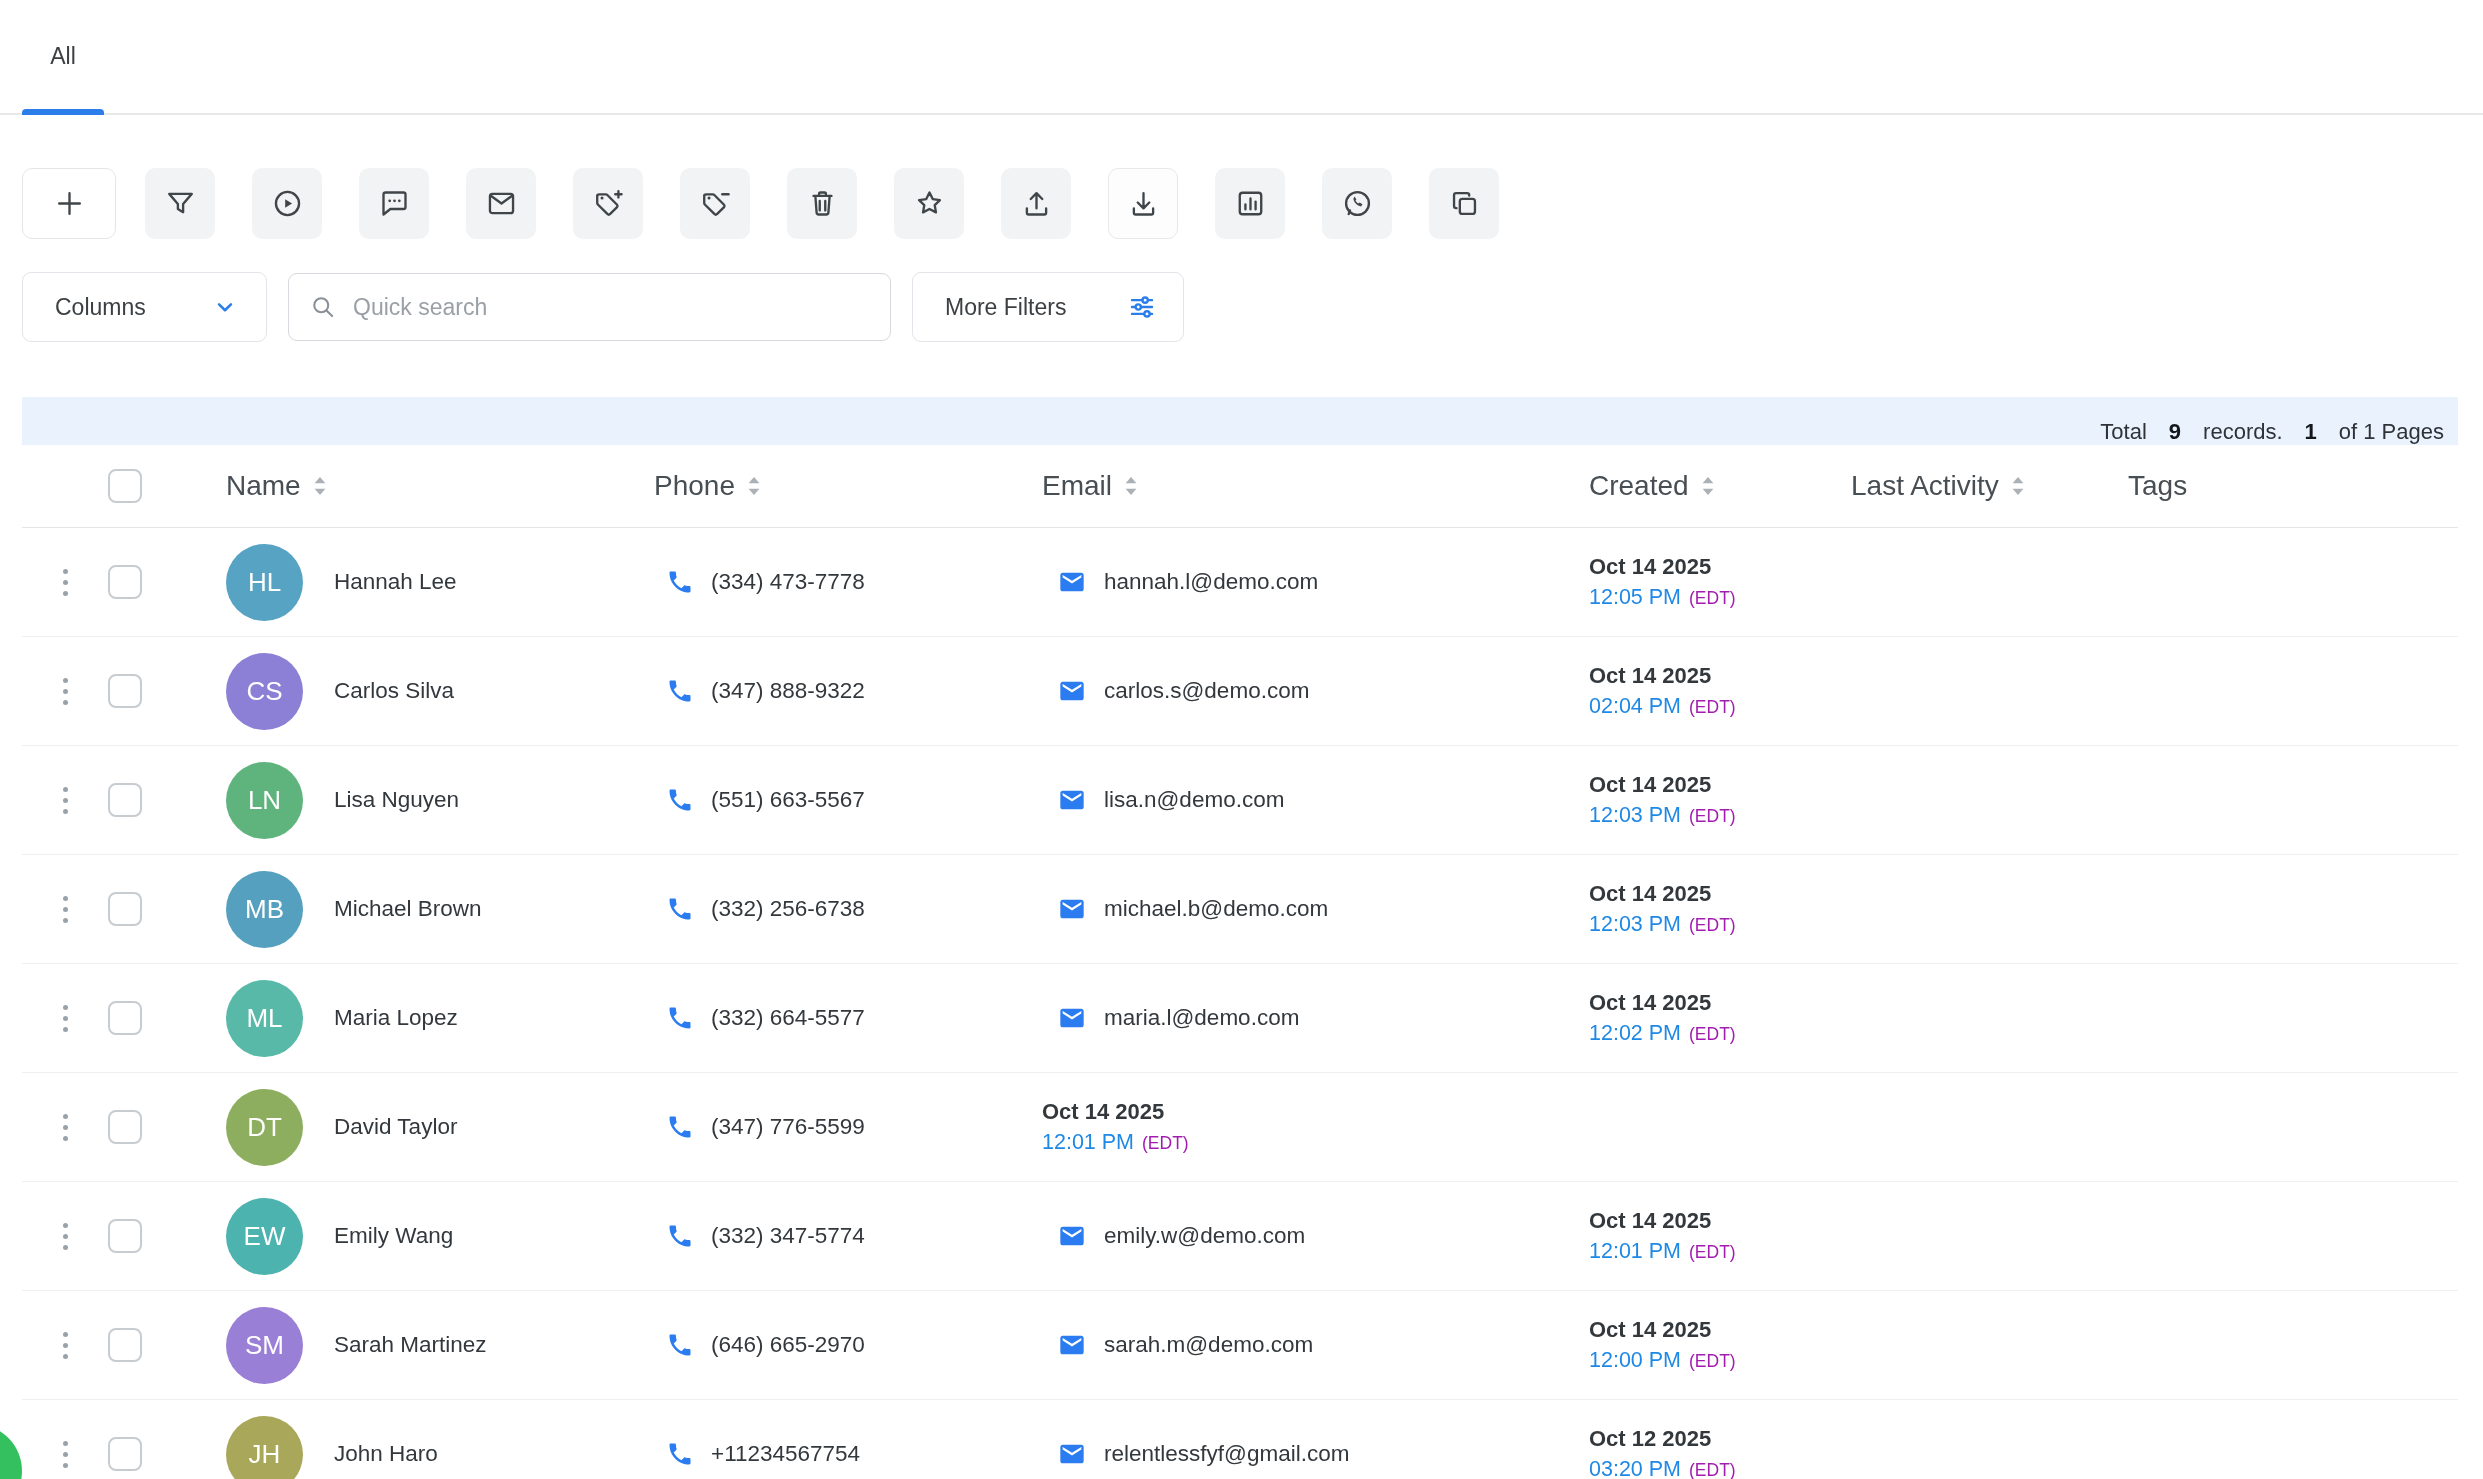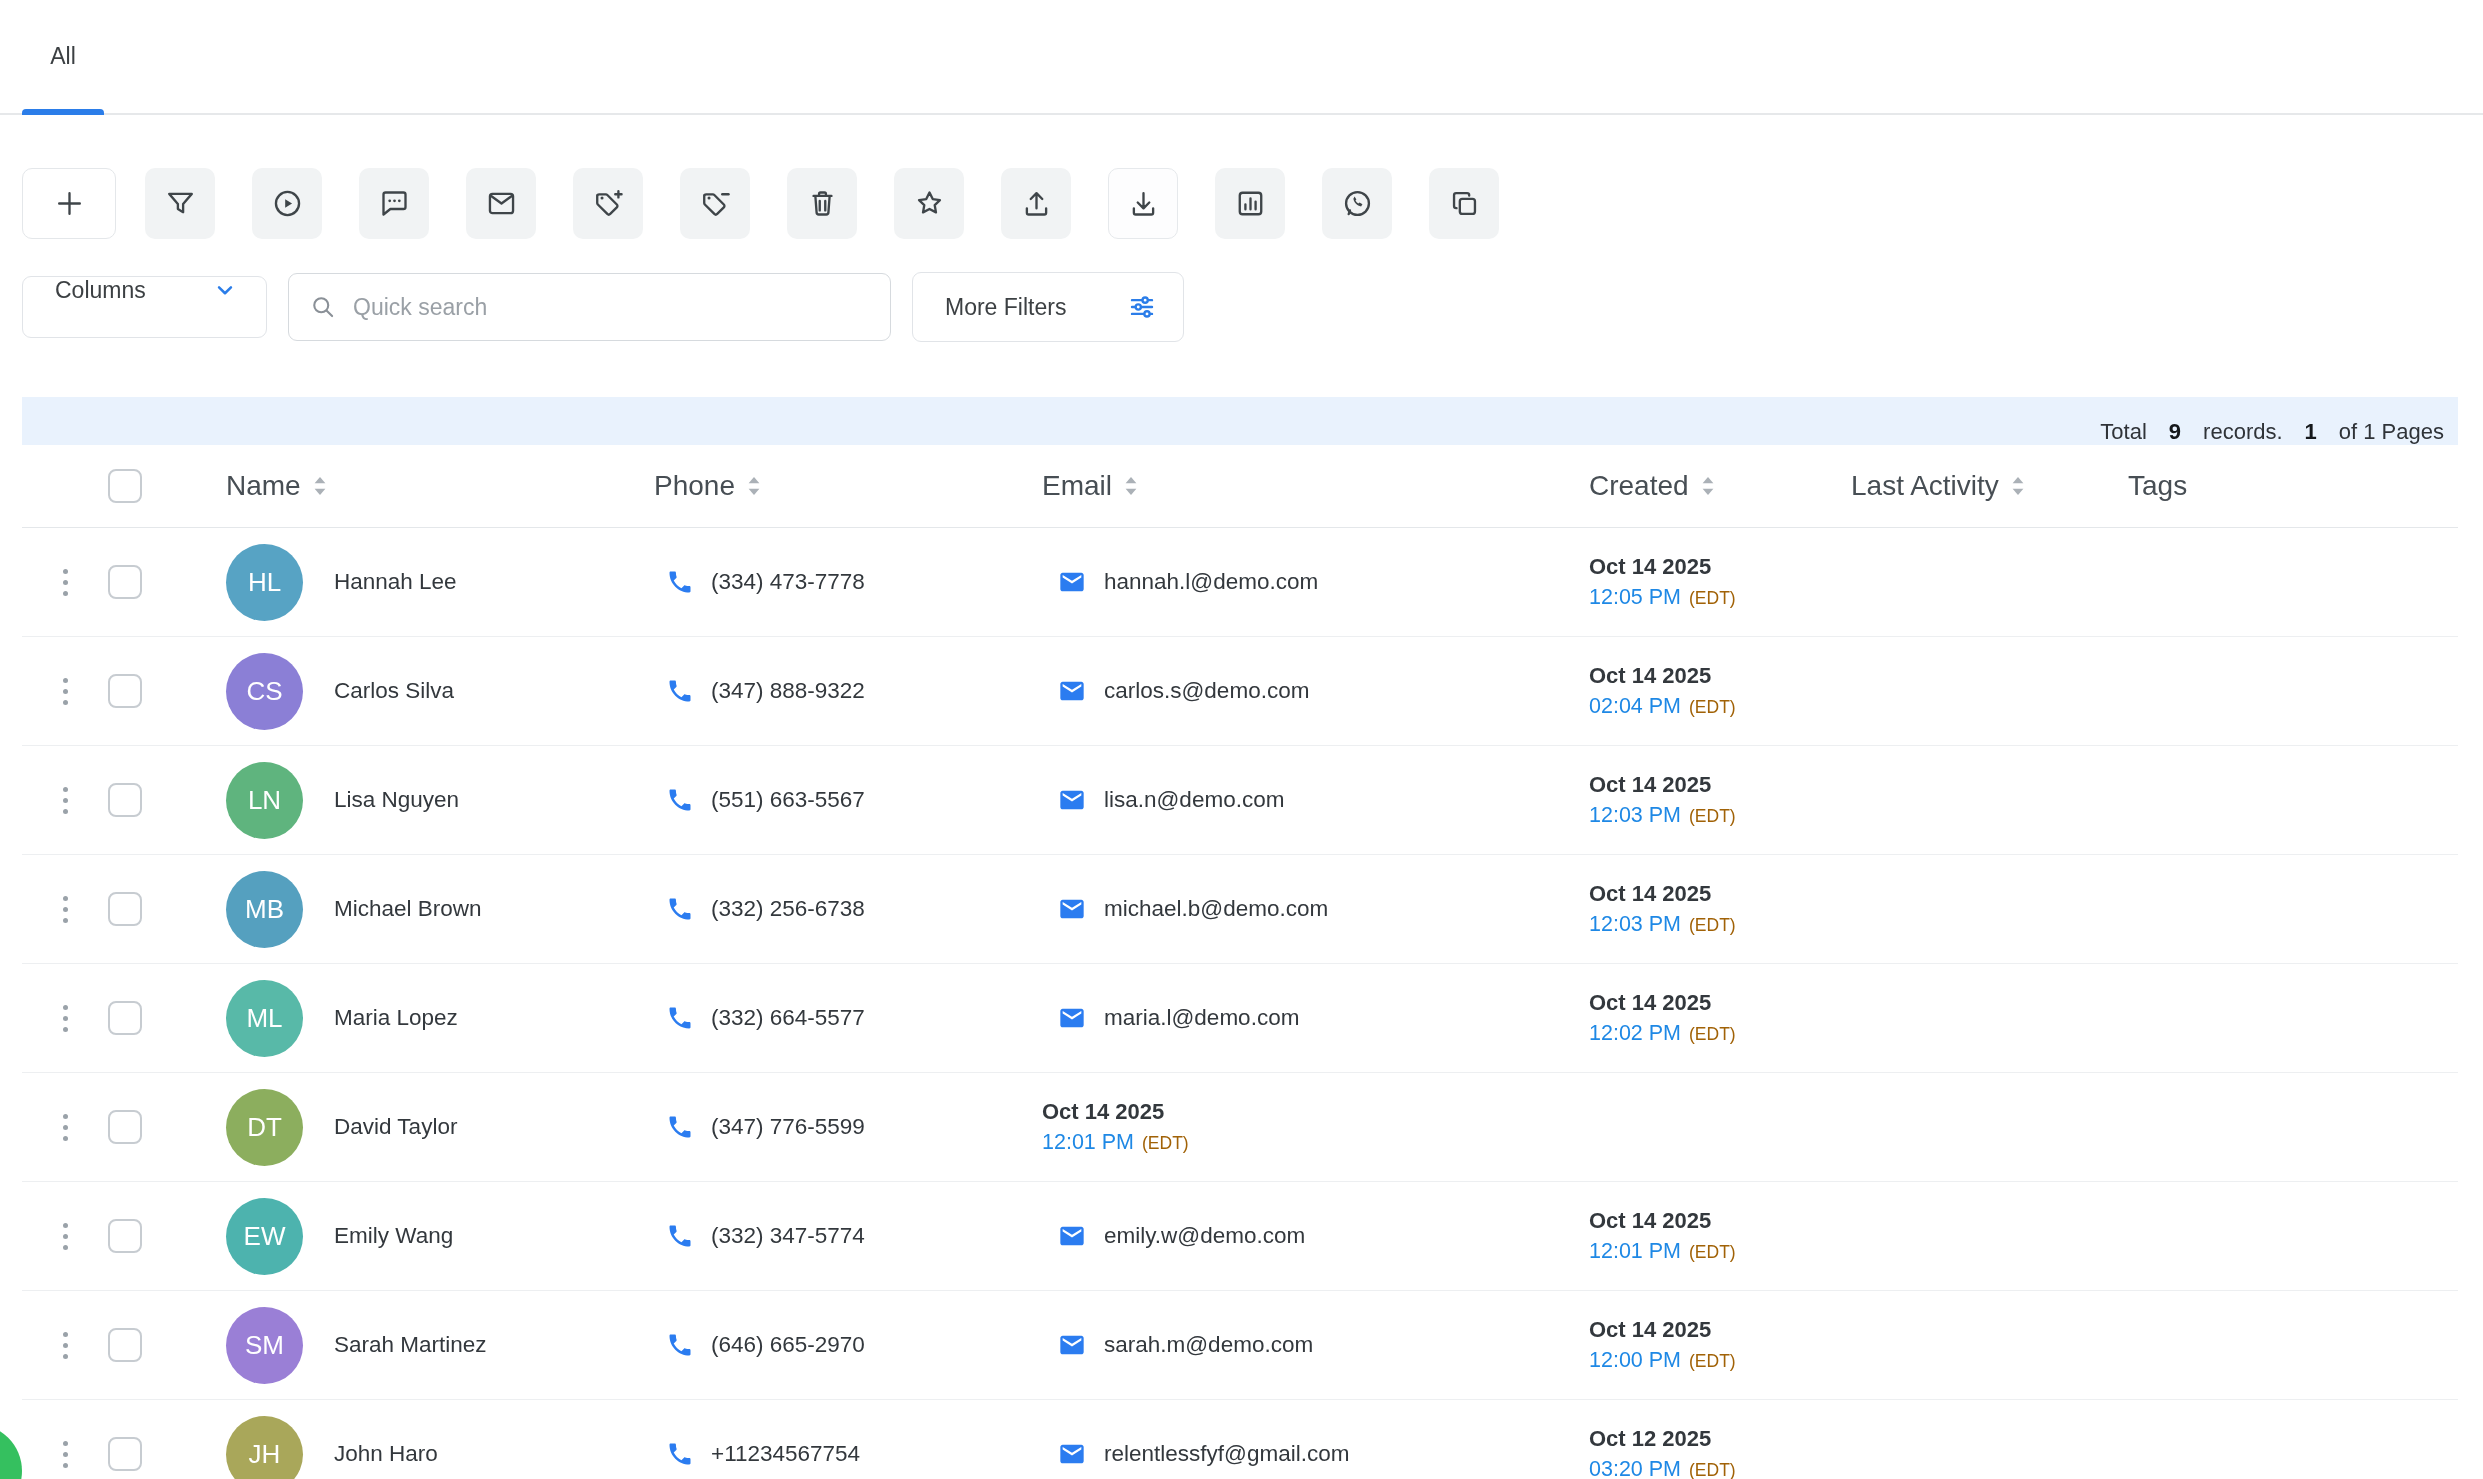--- a/index.html
+++ b/index.html
@@ -18,21 +18,21 @@
   .toolbar { position:absolute; top:168px; left:22px; display:flex; gap:37px; align-items:center; }
   .tbtn { width:70px; height:71px; border:none; border-radius:10px; background:#f1f3f4; display:flex; align-items:center; justify-content:center; cursor:pointer; }
   .tbtn.add { width:94px; background:#fff; border:1px solid #e4e7ea; margin-right:-8px; }
   .tbtn.active { background:#fdfdfe; border:1px solid #e6e9ec; }
   .tbtn svg { width:33px; height:33px; }
   .stroke { fill:none; stroke:#3f4549; stroke-width:1.7; stroke-linecap:round; stroke-linejoin:round; }
   .fillic { fill:#3f4549; }
 
   
   .controls { position:absolute; top:272px; left:22px; display:flex; gap:21px; align-items:center; }
-  .columns-btn { width:245px; height:62px; background:#fff; border:1px solid #e1e4e8; border-radius:9px; display:flex; align-items:flex-start; justify-content:space-between; padding:0 28px 0 32px; font-size:23px; color:#3c4043; cursor:pointer; font-family:inherit; }
+  .columns-btn { width:245px; height:70px; background:#fff; border:1px solid #e1e4e8; border-radius:9px; display:flex; align-items:center; justify-content:space-between; padding:0 28px 0 32px; font-size:23px; color:#3c4043; cursor:pointer; font-family:inherit; }
   .searchbox { width:603px; height:68px; border:1px solid #d6dade; border-radius:9px; display:flex; align-items:center; padding:0 20px; gap:16px; background:#fff; }
   .searchbox input { border:none; outline:none; flex:1; font-size:23px; color:#3c4043; font-family:inherit; }
   .searchbox input::placeholder { color:#9aa0a6; }
   .morefilters-btn { width:272px; height:70px; background:#fff; border:1px solid #e1e4e8; border-radius:9px; display:flex; align-items:center; justify-content:space-between; padding:0 26px 0 32px; font-size:23px; color:#3c4043; cursor:pointer; font-family:inherit; }
 
   
   .table { position:absolute; top:397px; left:22px; width:2436px; }
   .summary { height:48px; background:#e9f2fd; display:flex; align-items:flex-end; justify-content:flex-end; gap:22px; padding-right:14px; font-size:22px; color:#2f3338; }
   .summary b { color:#15181b; }
 
@@ -49,21 +49,21 @@
   .checkbox { width:34px; height:34px; border:2px solid #c7ccd1; border-radius:8px; background:#fff; cursor:pointer; display:inline-block; }
   .avatar { width:77px; height:77px; border-radius:50%; display:flex; align-items:center; justify-content:center; color:#fff; font-size:26px; flex:0 0 77px; }
   .cname { margin-left:31px; font-size:22.5px; color:#33383d; cursor:pointer; }
   .c-phone { padding-left:12px; gap:17px; font-size:22.5px; color:#33383d; }
   .c-email { padding-left:16px; gap:18px; font-size:22.5px; color:#33383d; }
   .blue-ic { width:28px; height:28px; flex:0 0 28px; }
   .c-created { display:block; }
   .cdate { font-size:22px; font-weight:600; color:#33383d; line-height:1.25; }
   .ctime { margin-top:5px; line-height:1.2; }
   .time-link { font-size:21.5px; color:#1e88e5; cursor:pointer;margin-top:8px; }
-  .tz { font-size:17.5px; color:#a16207; margin-left:8px; }
+  .tz { font-size:17.5px; color:#a21caf; margin-left:8px; }
 
   
   .chat-widget { position:absolute; left:-72px; top:1424px; width:94px; height:94px; border-radius:50%; background:#35c05f; }
 </style>
 </head>
 <body>
 
 <div class="tabbar">
   <div class="tab">All</div>
   <div class="tab-underline"></div>

